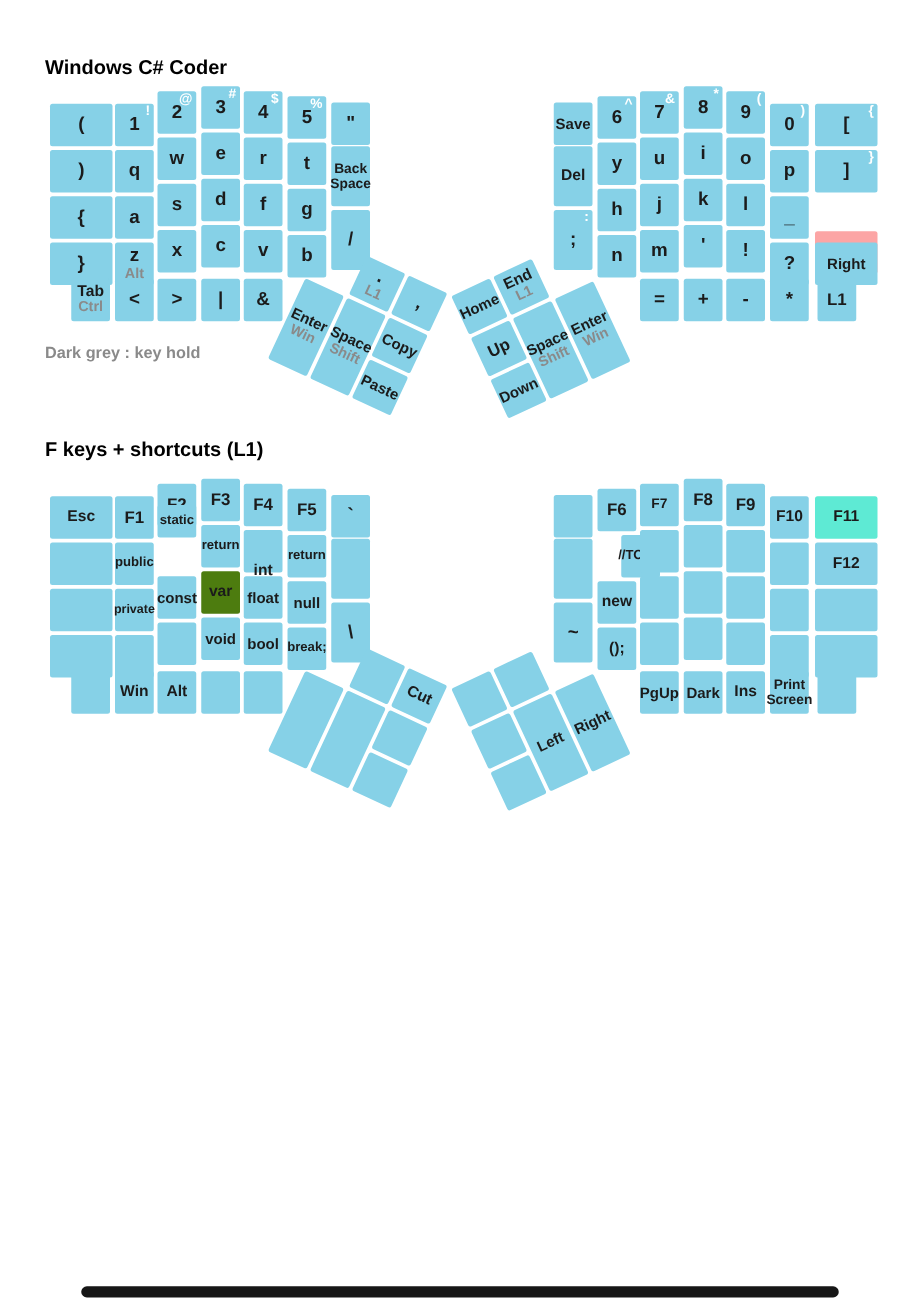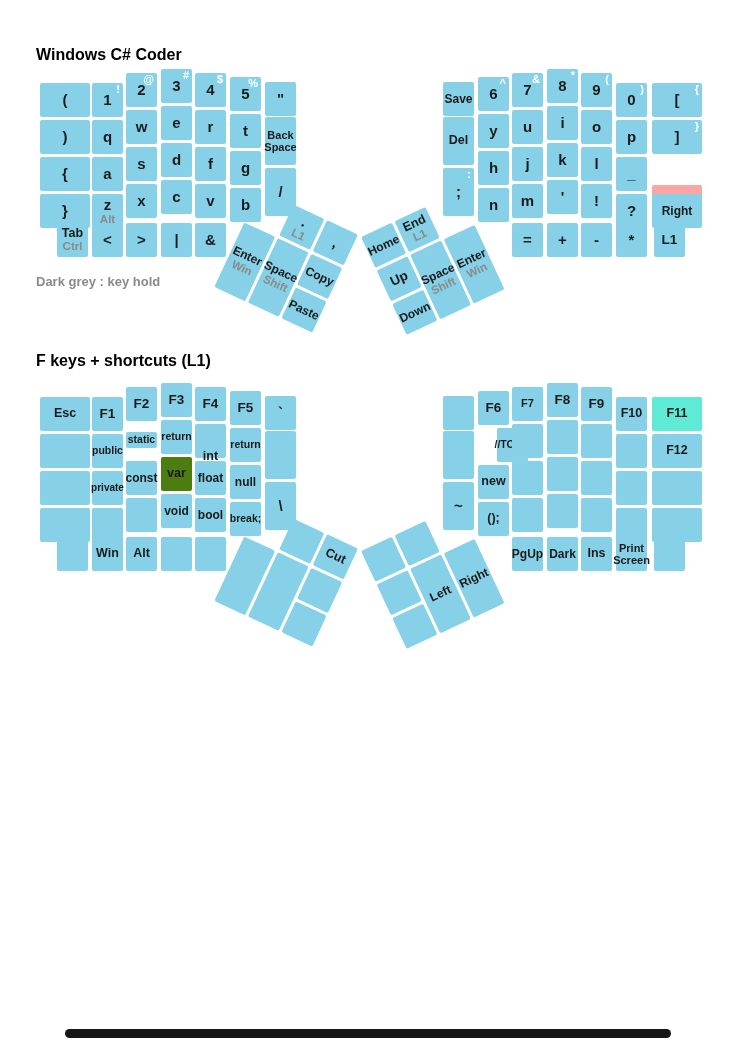--- a/index.html
+++ b/index.html
@@ -314,21 +314,21 @@
     <div class="key" style="left: 230px; top: 391px; width: 31px; height: 34px; background: rgb(134, 209, 231);">
       <span class="main" style="font-size: 13.5px;">F5</span>
     </div>
     <div class="key" style="left: 265px; top: 396px; width: 31px; height: 34px; background: rgb(134, 209, 231);">
       <span class="main" style="font-size: 15px;">`</span>
     </div>
     <div class="key" style="left: 40px; top: 434px; width: 50px; height: 34px; background: rgb(134, 209, 231);"></div>
     <div class="key" style="left: 92px; top: 434px; width: 31px; height: 34px; background: rgb(134, 209, 231);">
       <span class="main" style="font-size: 10.5px;">public</span>
     </div>
-    <div class="key" style="left: 126px; top: 432px; width: 31px; height: 16px; background: rgb(134, 209, 231);">
+    <div class="key" style="left: 126px; top: 404px; width: 31px; height: 26px; background: rgb(134, 209, 231);">
       <span class="main" style="font-size: 10.5px;">static</span>
     </div>
     <div class="key" style="left: 161px; top: 420px; width: 31px; height: 34px; background: rgb(134, 209, 231);">
       <span class="main" style="font-size: 10.5px;">return</span>
     </div>
     <div class="key" style="left: 195px; top: 424px; width: 31px; height: 34px; background: rgb(134, 209, 231);">
       <span class="main" style="font-size: 12.5px; margin-top: 31px;">int</span>
     </div>
     <div class="key" style="left: 230px; top: 428px; width: 31px; height: 34px; background: rgb(134, 209, 231);">
       <span class="main" style="font-size: 10.5px;">return</span>

